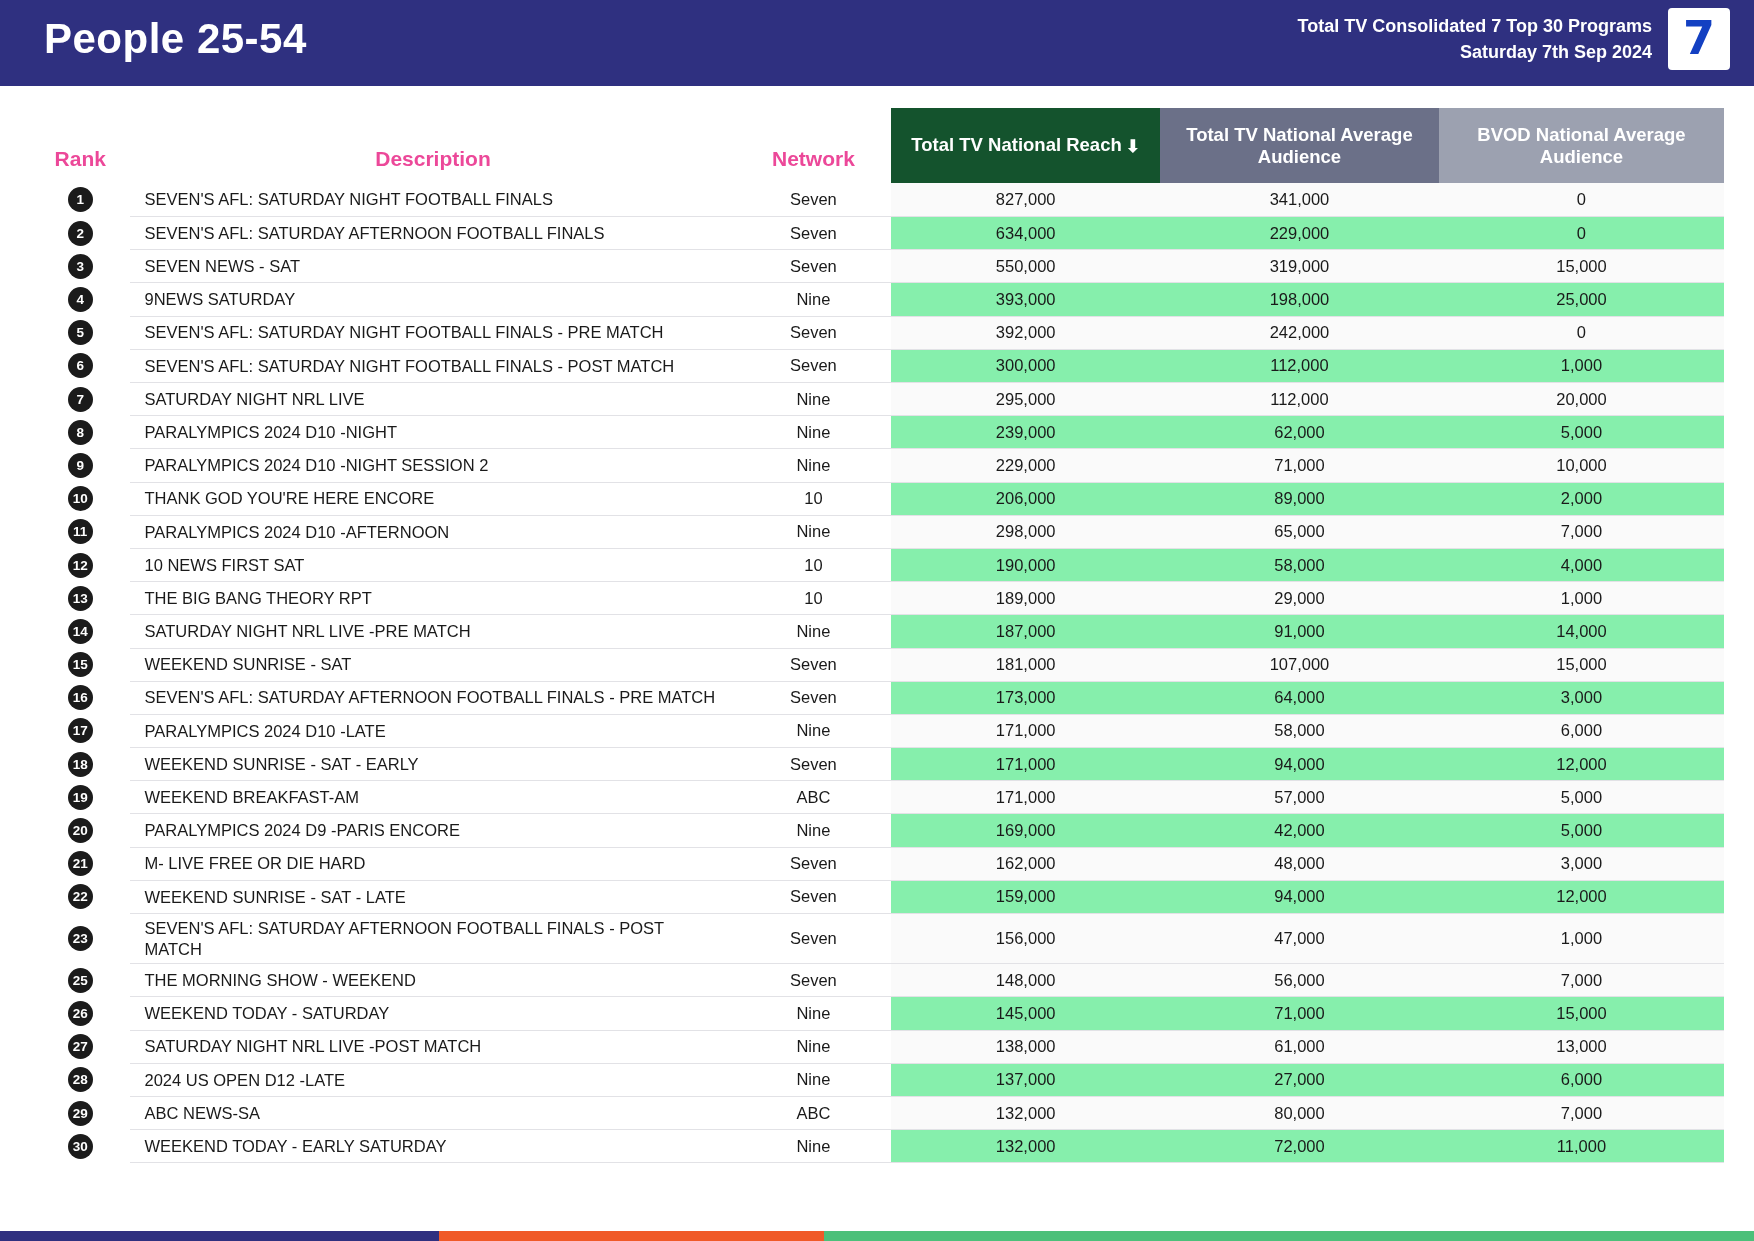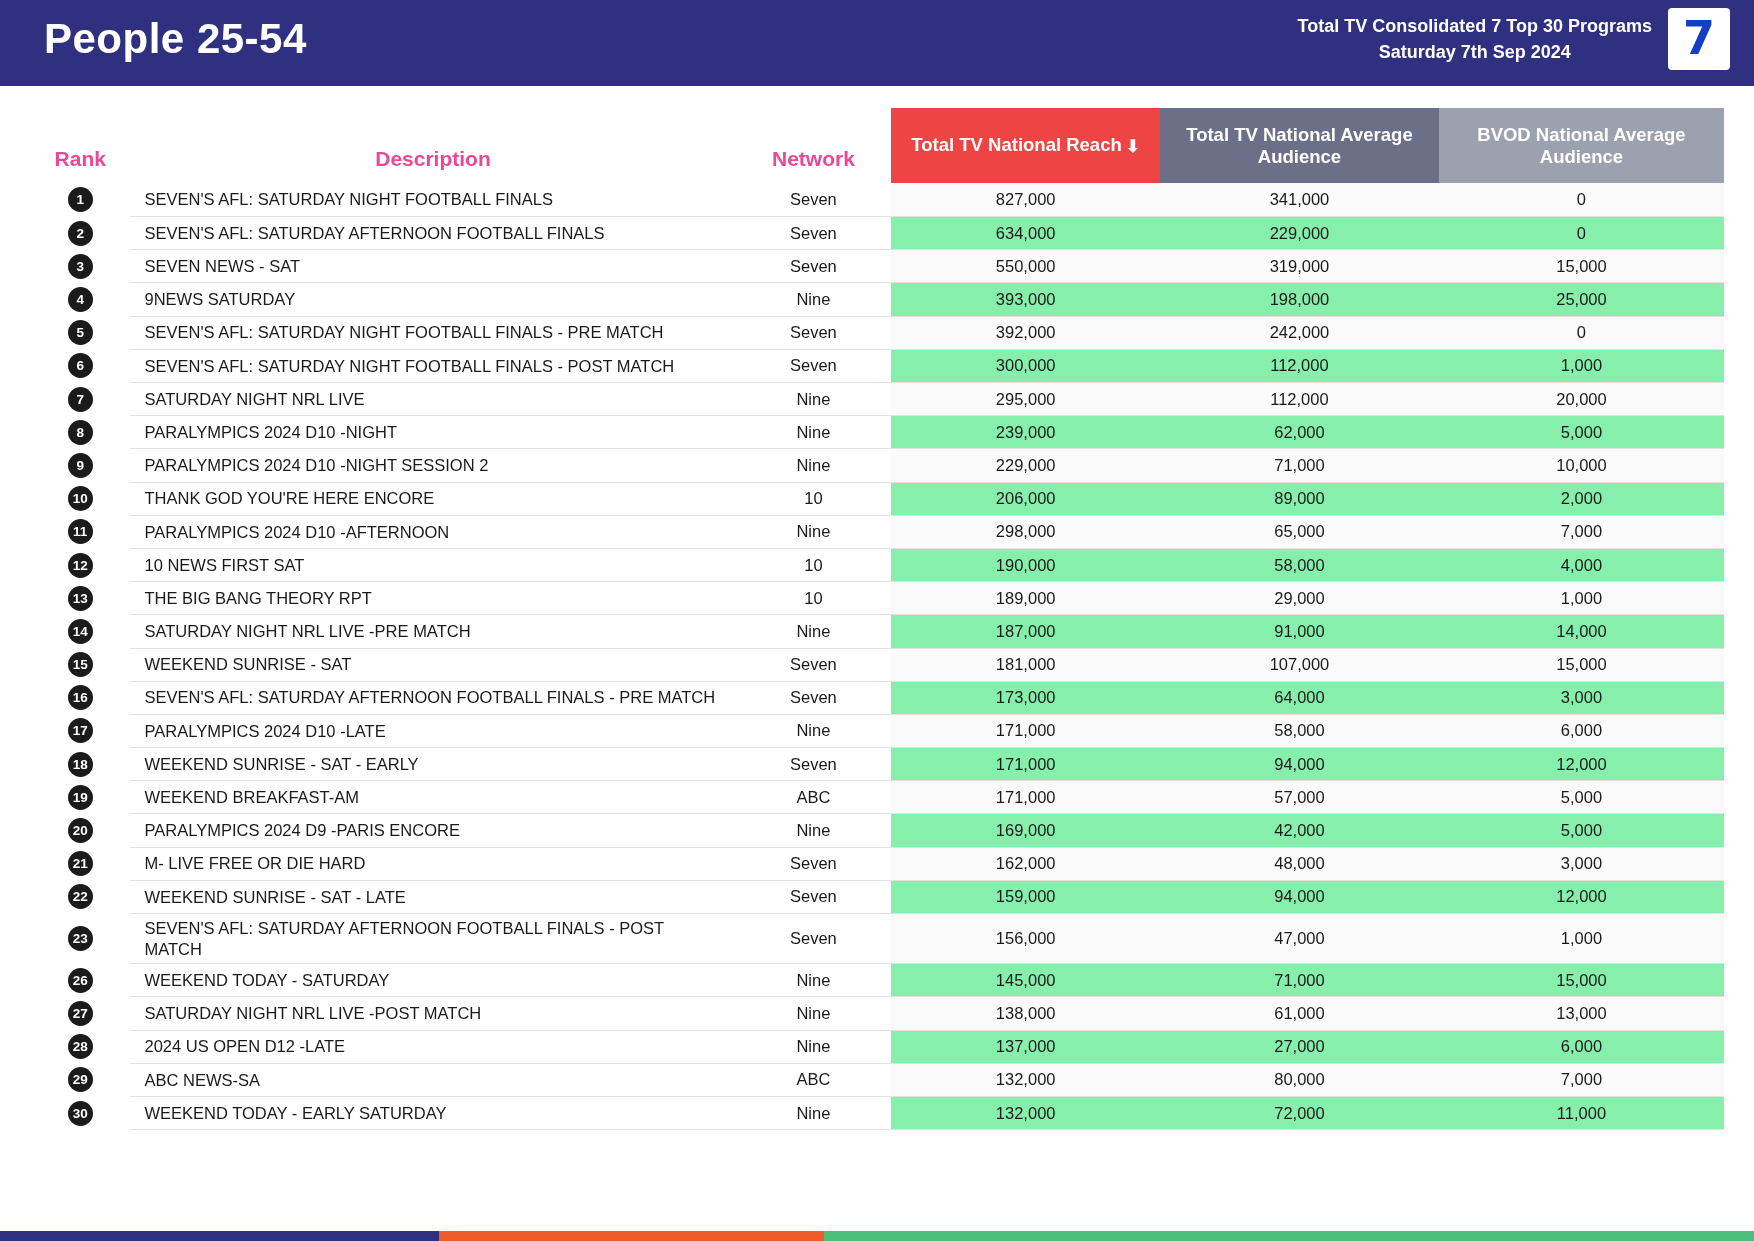--- a/index.html
+++ b/index.html
@@ -31,21 +31,21 @@
     font-size: 42px;
     font-weight: bold;
     letter-spacing: 0.5px;
   }
   .header-right {
     display: flex;
     align-items: center;
     gap: 16px;
   }
   .header-meta {
-    text-align: center;
+    text-align: right;
     color: #ffffff;
     font-size: 18px;
     font-weight: bold;
     line-height: 1.45;
   }
   .logo-box {
     width: 62px;
     height: 62px;
     background: #ffffff;
     border-radius: 4px;
@@ -94,21 +94,21 @@
     color: #ffffff;
     font-size: 18.5px;
     font-weight: bold;
     text-align: center;
     line-height: 1.2;
     padding: 16px 6px 15px 6px;
     height: 68px;
     box-sizing: border-box;
     vertical-align: middle;
   }
-  .m1 { background: #ef4444; }
+  .m1 { background: #14532d; }
   .m2 { background: #6b7088; }
   .m3 { background: #9ca1b0; }
   .sort-arrow {
     display: inline-block;
     margin-left: 4px;
     font-size: 17px;
     vertical-align: -1px;
   }
 
   tbody tr { height: 33.2px; }
@@ -375,20 +375,28 @@
           <td class="num-cell shade">12,000</td>
         </tr>
         <tr>
           <td class="rank-cell"><span class="rank-badge">23</span></td>
           <td class="desc-cell">SEVEN'S AFL: SATURDAY AFTERNOON FOOTBALL FINALS - POST MATCH</td>
           <td class="net-cell">Seven</td>
           <td class="num-cell shade">156,000</td>
           <td class="num-cell shade">47,000</td>
           <td class="num-cell shade">1,000</td>
         </tr>
+        <tr>
+          <td class="rank-cell"><span class="rank-badge">25</span></td>
+          <td class="desc-cell">THE MORNING SHOW - WEEKEND</td>
+          <td class="net-cell">Seven</td>
+          <td class="num-cell shade">148,000</td>
+          <td class="num-cell shade">56,000</td>
+          <td class="num-cell shade">7,000</td>
+        </tr>
         <tr class="alt">
           <td class="rank-cell"><span class="rank-badge">26</span></td>
           <td class="desc-cell">WEEKEND TODAY - SATURDAY</td>
           <td class="net-cell">Nine</td>
           <td class="num-cell shade">145,000</td>
           <td class="num-cell shade">71,000</td>
           <td class="num-cell shade">15,000</td>
         </tr>
         <tr>
           <td class="rank-cell"><span class="rank-badge">27</span></td>

